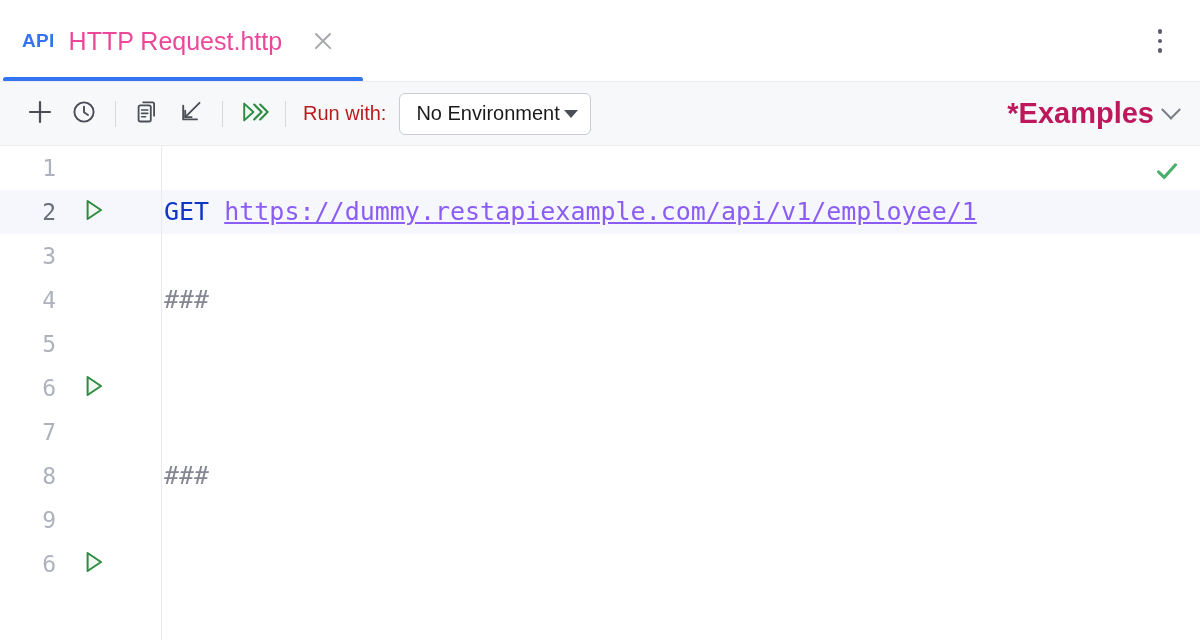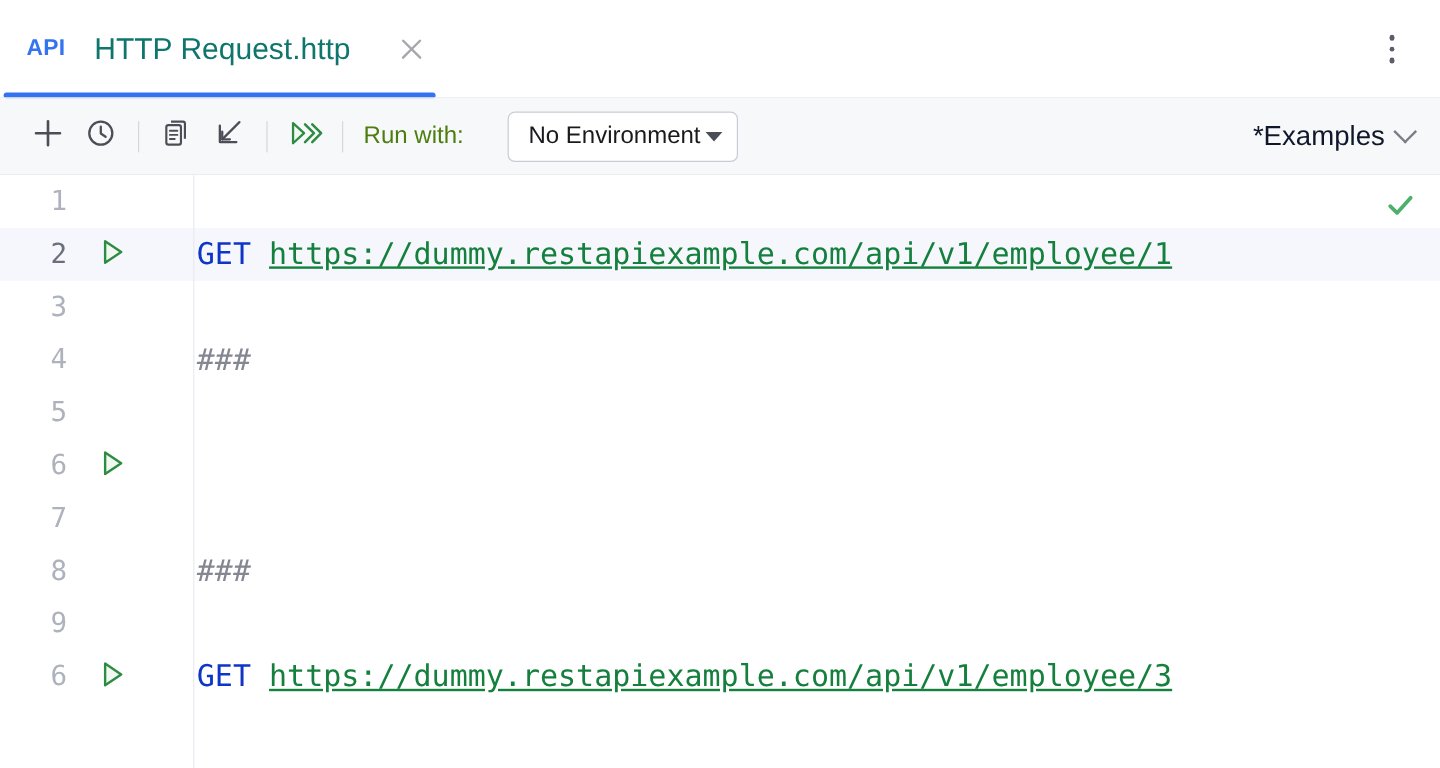--- a/index.html
+++ b/index.html
@@ -19,32 +19,32 @@
   .tabbar {
     height: 82px; min-height: 82px;
     background: #ffffff;
     position: relative;
     display: flex; align-items: center;
   }
   .tab {
     display: flex; align-items: center;
     height: 100%;
     padding: 0 14px 0 22px;
-    gap: 24px;
+    gap: 14px;
     cursor: default;
   }
   .tab-badge {
     color: #3574f0;
     font-size: 19px;
     font-weight: 600;
     letter-spacing: 0.3px;
     font-family: "Liberation Sans", sans-serif;
   }
   .tab-title {
-    color: #0f766e;
+    color: #ec4899;
     font-size: 25px;
     font-weight: 400;
     white-space: nowrap;
   }
   .tab-close {
     margin-left: 14px;
     width: 26px; height: 26px;
     position: relative;
     opacity: .62;
     cursor: pointer;
@@ -105,58 +105,57 @@
     cursor: pointer;
   }
   .tb-sep {
     width: 1px; height: 26px;
     background: #d6d8de;
     margin: 0 9px;
     flex: 0 0 auto;
   }
   .runwith-label {
     font-size: 20px;
-    color: #4d7c0f;
+    color: #b91c1c;
     margin-left: 8px;
-    margin-right: 2px;
+    margin-right: 13px;
     white-space: nowrap;
     text-align: center;
   }
   .env-select {
     height: 42px;
     background: #ffffff;
     border: 1px solid #c9ccd6;
     border-radius: 6px;
     display: flex; align-items: center;
     padding: 0 12px 0 16px;
     gap: 4px;
     cursor: pointer;
-    margin-left: 35px;
   }
   .env-select-label {
     font-size: 20px;
     color: #1a1a1c;
     white-space: nowrap;
   }
   .caret-down {
     width: 0; height: 0;
     border-left: 7px solid transparent;
     border-right: 7px solid transparent;
     border-top: 8px solid #4b4e57;
   }
   .toolbar-right {
     margin-left: auto;
     display: flex; align-items: center;
     gap: 10px;
     cursor: pointer;
   }
   .examples-label {
-    font-size: 23px;
-    font-weight: normal;
-    color: #0f172a;
+    font-size: 29px;
+    font-weight: bold;
+    color: #be185d;
     white-space: nowrap;
   }
   .chev {
     width: 14px; height: 14px;
     border-right: 2px solid #7a7d87;
     border-bottom: 2px solid #7a7d87;
     transform: rotate(45deg) translate(-3px,-3px);
   }
 
   
@@ -202,21 +201,21 @@
     font-size: 25px;
     line-height: 44px;
     white-space: pre;
     padding-left: 3px;
     color: #1a1a1c;
   }
   .tok-comment { color: #848691; font-style: italic; }
   .tok-tagname { color: #9c8400; font-style: italic; }
   .tok-annot   { color: #848691; font-style: italic; text-decoration: underline; }
   .tok-method  { color: #0f35c6; text-align: center; }
-  .tok-url     { color: #15803d; text-decoration: underline; margin-top: 29px; }
+  .tok-url     { color: #8b5cf6; text-decoration: underline; margin-top: 29px; }
 
   .inspect-check {
     position: absolute;
     right: 18px; top: 10px;
     z-index: 5;
   }
 </style>
 </head>
 <body>
 
@@ -364,17 +363,16 @@
           <div class="lineno">9</div>
           <div class="gutter-icon"></div>
         </div>
         <div class="line">
           <div class="lineno">6</div>
           <div class="gutter-icon">
             <span style="cursor: pointer;"><svg width="28" height="28" viewBox="0 0 28 28">
                 <path d="M7.6 5 L7.6 23 L21 14 Z" fill="#f0f8f1" stroke="#2e8b42" stroke-width="2" stroke-linejoin="round"></path>
               </svg></span>
           </div>
-          <div class="code"><span class="tok-method">GET </span><span class="tok-url">https://dummy.restapiexample.com/api/v1/employee/3</span></div>
         </div>
       </div>
   </div>
 </div>
 
 </body></html>

